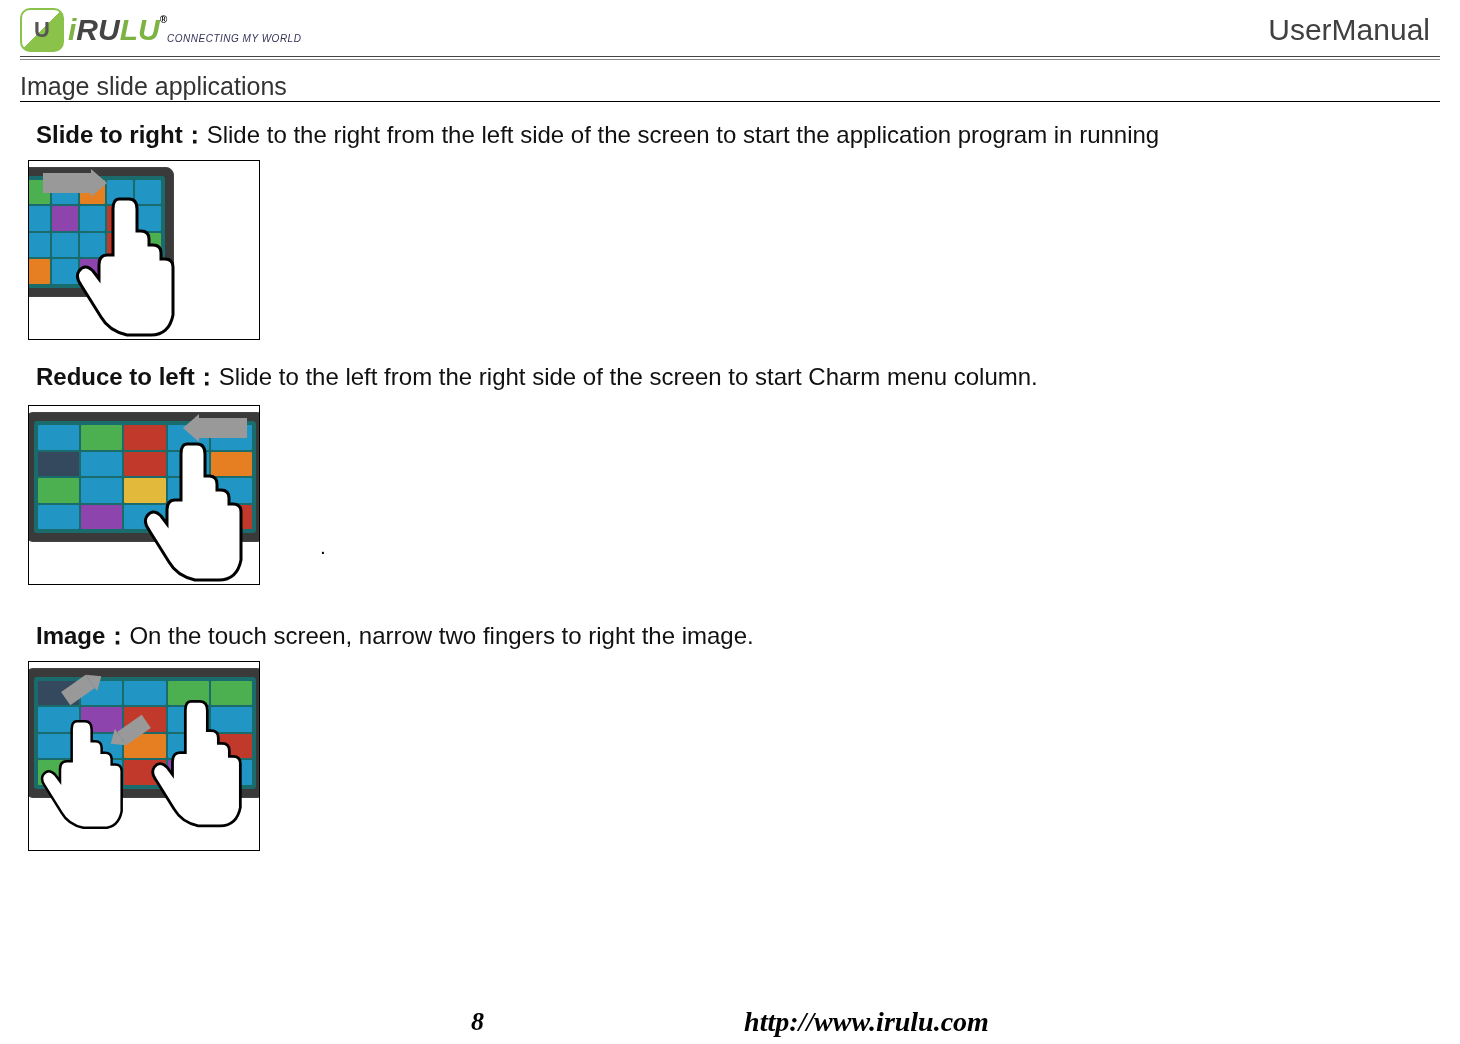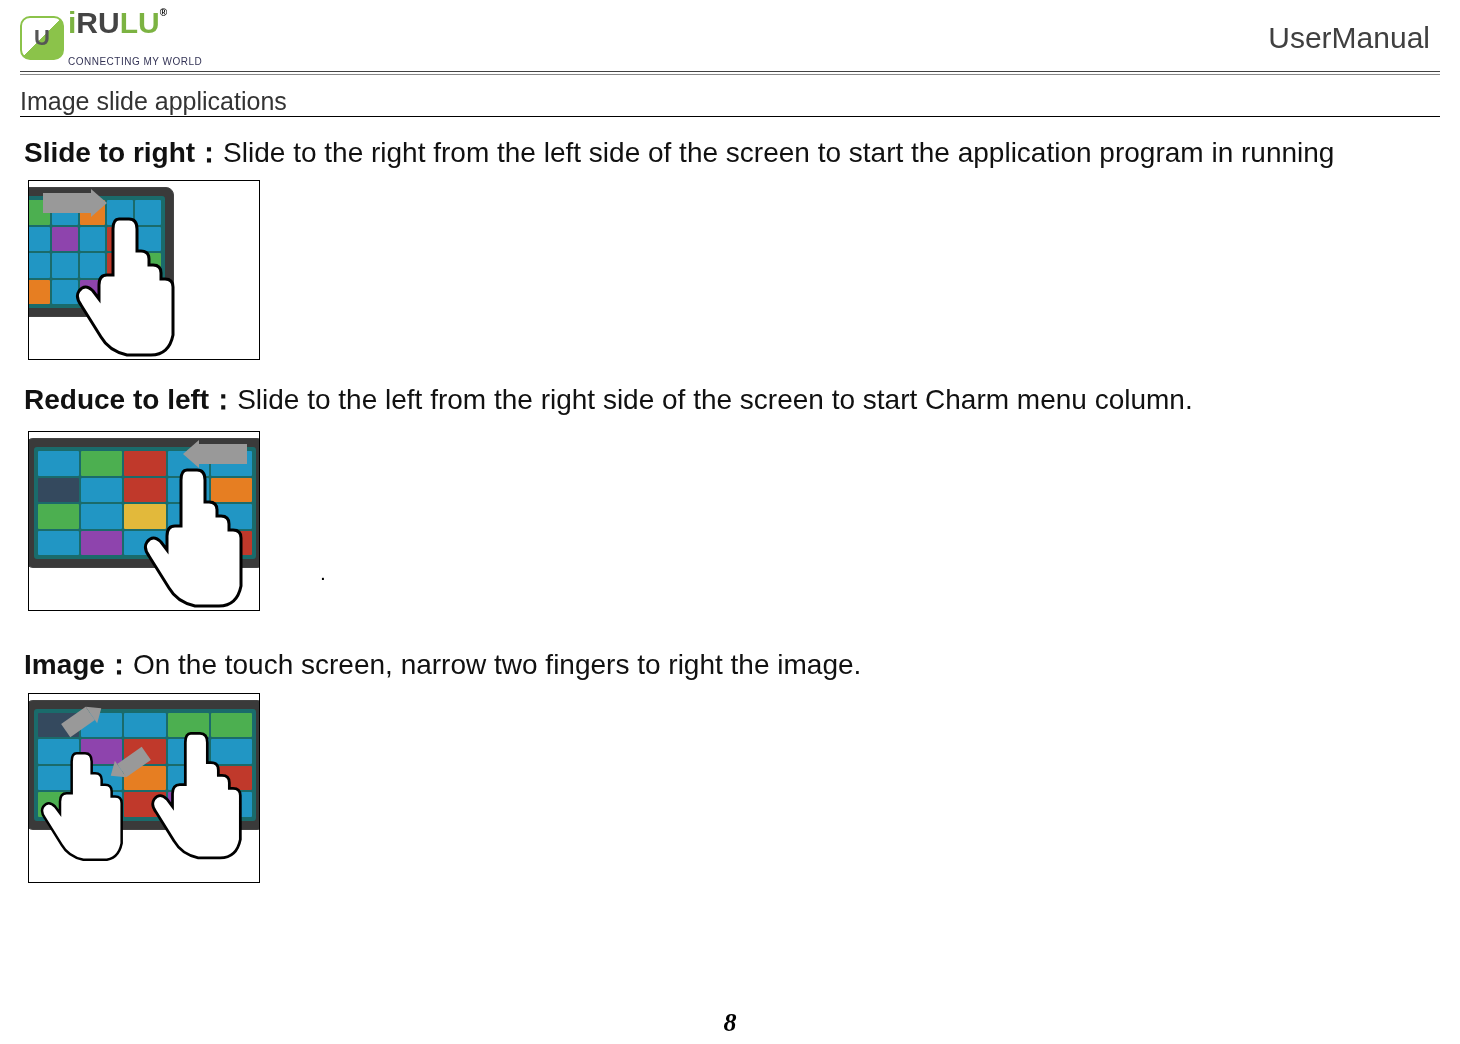--- a/index.html
+++ b/index.html
@@ -34,22 +34,23 @@
       align-items: center;
       justify-content: center;
     }
     .logo-badge-inner {
       font-size: 22px;
       font-weight: bold;
       color: #555;
     }
     .logo-text {
       display: flex;
-      flex-direction: column;
+      flex-direction: row;
       justify-content: center;
+      font-style: italic;
     }
     .logo-main {
       font-size: 30px;
       font-weight: bold;
       letter-spacing: 0px;
       line-height: 1;
     }
     .logo-main .i { color: #7cb342; }
     .logo-main .r { color: #444; }
     .logo-main .u { color: #444; }
@@ -73,23 +74,23 @@
     .section-heading-wrapper{
        border-bottom: 1px solid #000;
        margin: 12px 0 0 0;
     }
     .section-heading-text{
        font-size: 25px;
        color: #333;
        font-weight: 400;
     }
     .instruction {
-      font-size: 28px;
+      font-size: 24px;
       color: #111;
-      margin: 16px 0 8px 4px;
+      margin: 16px 0 8px 16px;
       line-height: 1.4;
     }
     .instruction strong { font-weight: bold; }
     .instruction .colon { font-weight: bold;}
     .gesture-illus {
       width: 232px;
       height: 180px;
       background: #fff;
       border: 1px solid #000;
       position: relative;
@@ -328,13 +329,14 @@
   </div>
   <div class="hand" style="left:116px; top:28px; width:110px; height:160px;">
     <svg viewBox="0 0 120 170">
       <path d="M 50 10 Q 44 10 44 20 L 44 66 L 38 66 Q 30 66 30 76 L 30 90 L 24 82 Q 16 74 10 82 Q 6 88 12 96 L 32 128 Q 40 142 58 146 L 82 146 Q 100 146 104 126 L 104 78 Q 104 70 96 70 L 92 70 L 92 64 Q 92 56 84 56 L 80 56 L 80 50 Q 80 42 72 42 L 68 42 L 68 20 Q 68 10 60 10 Z" fill="#fff" stroke="#000" stroke-width="3"></path>
     </svg>
   </div>
 </div>
 
 <div class="footer">
   <span class="page-num">8</span>
+  <span class="url">http://www.irulu.com</span>
 </div>
 
 </body></html>

